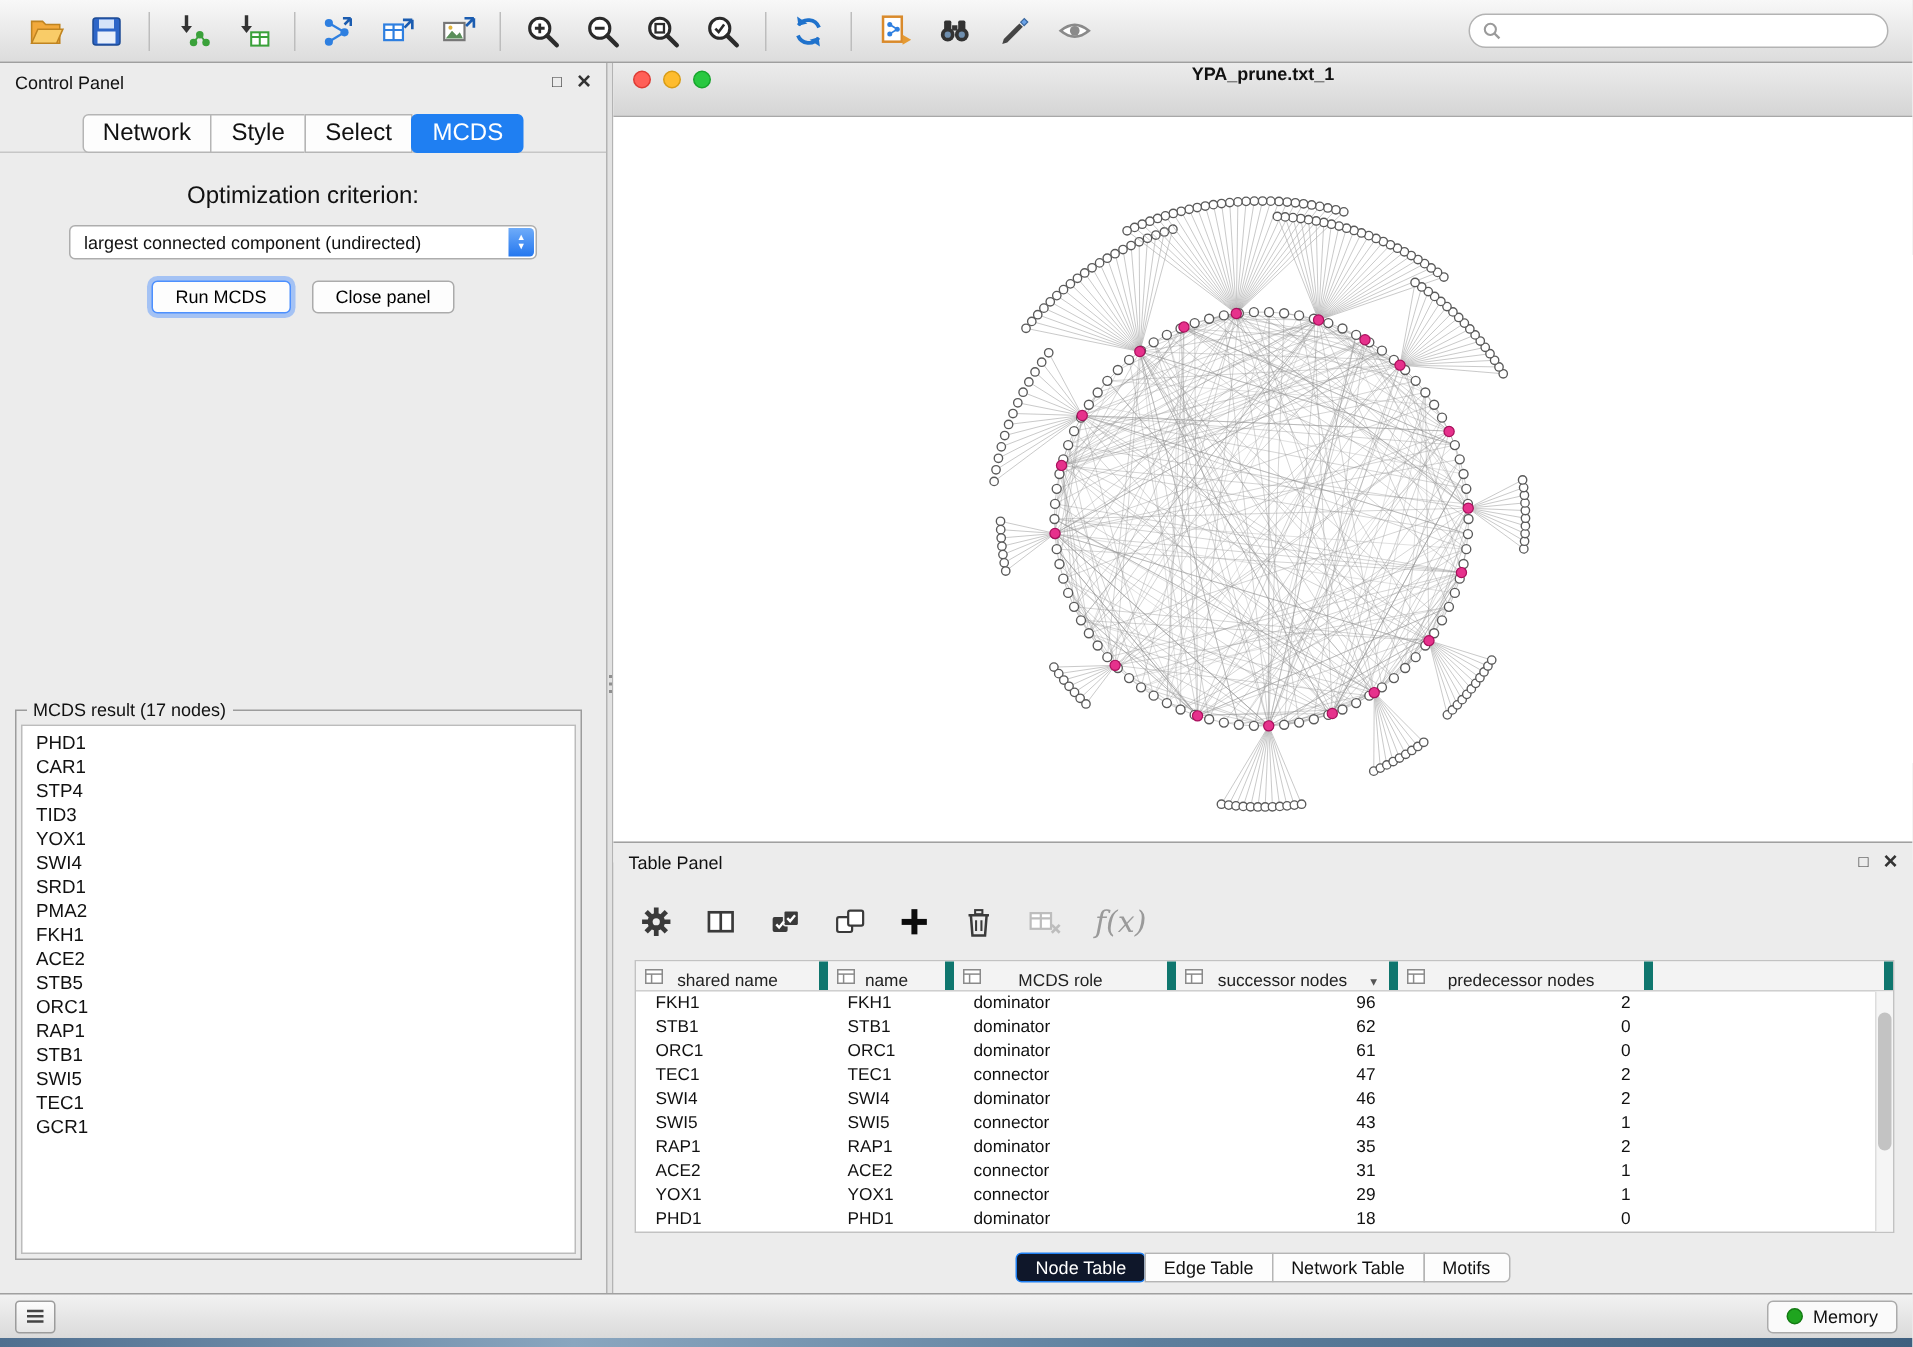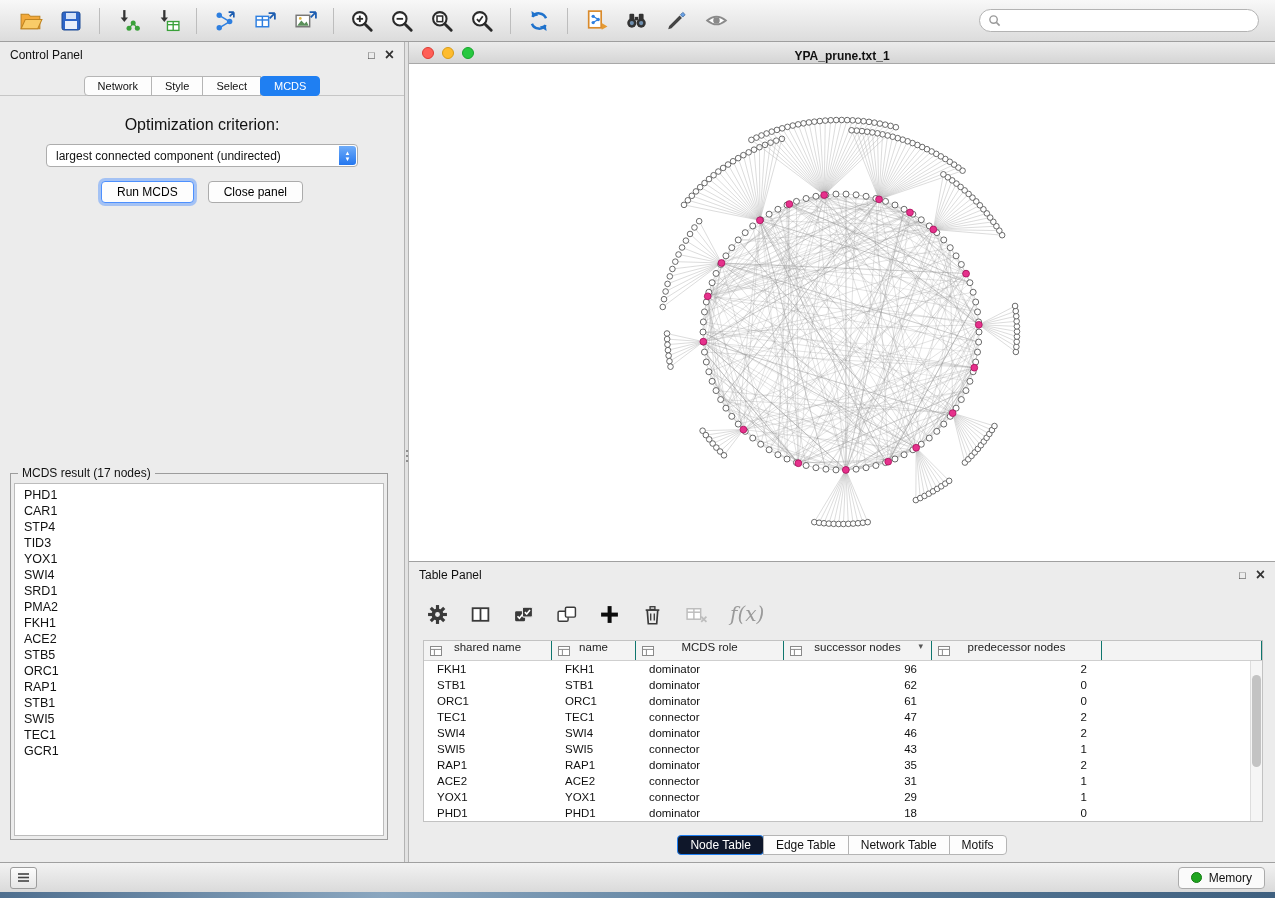--- a/index.html
+++ b/index.html
@@ -17,21 +17,21 @@
     border:1px solid #b3b3b3;border-radius:12px;display:flex;align-items:center;padding:0 8px;gap:6px;}
   .searchbox input{border:none;outline:none;flex:1;font-size:12px;background:transparent;}
 
   
   #control-panel{position:absolute;left:0;top:42px;width:404px;bottom:36px;background:#ececec;}
   .panel-header{height:26px;display:flex;align-items:center;padding:0 10px;font-size:12px;}
   .winbtns{margin-left:auto;display:flex;align-items:center;gap:10px;color:#333;}
   .wbtn-float{font-size:11px;line-height:1;}
   .wbtn-close{font-size:16px;font-weight:bold;line-height:1;}
   .cp-tabbar{display:flex;justify-content:center;padding-top:8px;border-bottom:1px solid #c6c6c6;}
-  .cp-tab{font-size:11px;padding:3px 13px;background:#fdfdfd;border:1px solid #b5b5b5;margin-left:-1px;margin-bottom:-1px;}
+  .cp-tab{font-size:16px;padding:3px 13px;background:#fdfdfd;border:1px solid #b5b5b5;margin-left:-1px;margin-bottom:-1px;}
   .cp-tab:first-child{border-radius:4px 0 0 4px;margin-left:0;}
   .cp-tab:last-child{border-radius:0 4px 4px 0;}
   .cp-tab.active{background:#1f7ff2;border-color:#1f7ff2;color:#fff;border-radius:4px;}
   .opt-label{text-align:center;margin-top:20px;font-size:16px;}
   .dropdown{position:relative;margin:10px auto 0;width:312px;height:23px;background:#fff;
     border:1px solid #adadad;border-radius:4px;display:flex;align-items:center;padding-left:9px;font-size:12px;}
   .dd-stepper{position:absolute;right:1px;top:1px;bottom:1px;width:17px;border-radius:0 3px 3px 0;
     background:linear-gradient(#6facf9,#2477ef);color:#fff;display:flex;flex-direction:column;
     align-items:center;justify-content:center;font-size:6px;line-height:6px;}
   .btn-row{display:flex;justify-content:center;gap:14px;margin-top:14px;}
@@ -43,39 +43,39 @@
   .ritem{font-size:12.5px;line-height:16px;padding-left:9px;}
 
   
   #v-splitter{position:absolute;left:404px;top:42px;width:5px;bottom:36px;background:#e2e2e2;
     border-left:1px solid #b3b3b3;border-right:1px solid #b3b3b3;}
   #v-splitter .dots{position:absolute;left:1px;top:408px;width:2px;height:2px;background:#8f8f8f;
     box-shadow:0 5px #8f8f8f,0 10px #8f8f8f;}
 
   
   #network-window{position:absolute;left:409px;top:42px;right:0;height:519px;background:#fff;}
-  .net-titlebar{height:22px;background:linear-gradient(#ececec,#d5d5d5);border-bottom:1px solid #a8a8a8;
-    position:relative;display:flex;align-items:flex-end;justify-content:center;}
+  .net-titlebar{height:36px;background:linear-gradient(#ececec,#d5d5d5);border-bottom:1px solid #a8a8a8;
+    position:relative;display:flex;align-items:flex-start;justify-content:center;}
   .net-title{font-size:12px;font-weight:bold;}
   .tl{position:absolute;top:5px;width:12px;height:12px;border-radius:50%;}
   .tl.red{left:13px;background:#ff5f57;border:1px solid #dd3b33;}
   .tl.yellow{left:33px;background:#febc2e;border:1px solid #d89c16;}
   .tl.green{left:53px;background:#28c840;border:1px solid #17a52c;}
   .net-canvas{position:relative;width:100%;height:497px;background:#fff;}
   .net-canvas svg{position:absolute;left:0;top:0;}
 
   
   #table-panel{position:absolute;left:409px;top:561px;right:0;bottom:36px;background:#ececec;border-top:1px solid #a0a0a0;}
   .tp-toolbar{position:absolute;left:18px;right:18px;top:32px;height:40px;display:flex;align-items:center;gap:22px;}
   .fx{font-family:"DejaVu Serif","Liberation Serif",serif;font-style:italic;font-size:20px;color:#9a9a9a;}
   .table-region{position:absolute;left:14px;right:12px;top:78px;bottom:40px;background:#fff;border:1px solid #c2c2c2;}
   .thead{display:grid;grid-template-columns:128px 84px 148px 148px 170px 1fr;height:20px;
     background:#f3f3f3;border-bottom:1px solid #cfcfcf;}
-  .th{position:relative;display:flex;align-items:flex-start;justify-content:center;font-size:11.5px;color:#222;
-    border-right:1px solid #0f766e;}
+  .th{position:relative;display:flex;align-items:flex-end;justify-content:center;font-size:11.5px;color:#222;
+    border-right:6px solid #0f766e;}
   .th .mini{position:absolute;left:6px;top:5px;}
   .th .chev{position:absolute;right:8px;color:#555;font-size:9px;}
   #table-rows{position:absolute;left:0;right:12px;top:20px;bottom:0;overflow:hidden;}
   .tr{display:grid;grid-template-columns:128px 84px 148px 148px 170px 1fr;height:16px;align-items:center;}
   .td{font-size:11.5px;padding-left:13px;white-space:nowrap;color:#111;}
   .td.c3,.td.c4{text-align:right;padding-left:0;padding-right:15px;}
   .vscroll{position:absolute;right:0;top:20px;bottom:0;width:12px;background:#f5f5f5;border-left:1px solid #ddd;}
   .vthumb{position:absolute;left:1px;right:1px;top:14px;height:92px;background:#c3c3c3;border-radius:5px;}
   .tp-tabs{position:absolute;left:0;right:0;bottom:7px;display:flex;justify-content:center;}
   .tp-tab{font-size:12px;padding:2px 12px;background:#fdfdfd;border:1px solid #b5b5b5;margin-left:-1px;}

